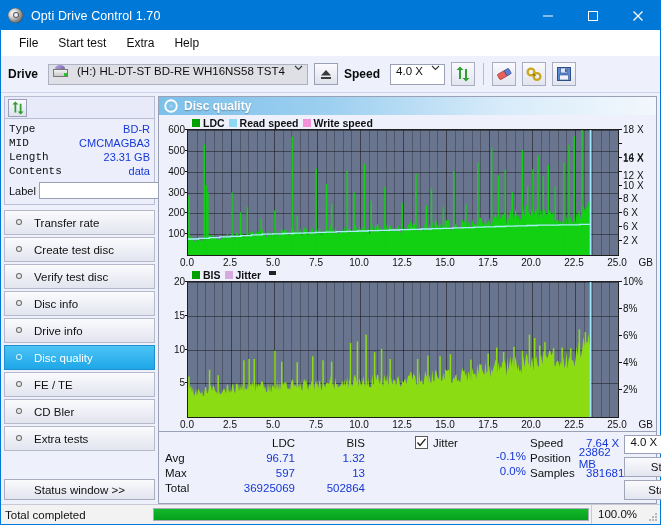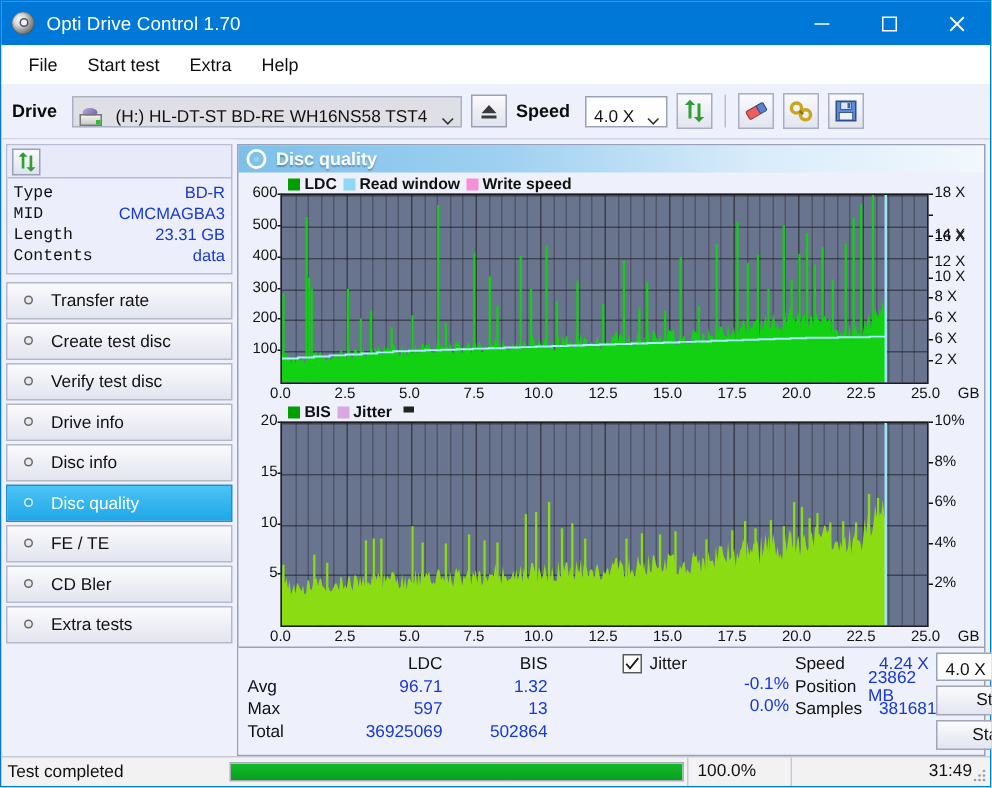--- a/index.html
+++ b/index.html
@@ -59,21 +59,21 @@
   }
   
   .toolbar{
     height:36px;background:#eef0fb;display:flex;align-items:center;
     padding:0 7px;flex:0 0 auto;gap:6px;
     border-bottom:1px solid #cfd4e8;
   }
   .tb-label{font-size:12px;font-weight:bold;color:#0b0b0b;margin-right:4px;}
   .combo{
     height:21px;background:#fff;border:1px solid #9aa0b5;
-    display:flex;align-items:flex-end;box-sizing:border-box;
+    display:flex;align-items:flex-start;box-sizing:border-box;
     font-size:11.5px;color:#111;position:relative;
   }
   .combo .cv{padding-left:5px;white-space:nowrap;overflow:hidden;}
   .combo .chev{
     margin-left:auto;width:17px;display:flex;align-items:center;justify-content:center;
     color:#333;font-size:9px;
   }
   .drive-combo{width:260px;background:#dfe0e6;border:1px solid #adb2c2;}
   .drive-icon{
     width:15px;height:12px;margin:0 4px 0 4px;flex:0 0 auto;position:relative;
@@ -372,63 +372,71 @@
             <span class="v">CMCMAGBA3</span>
           </div>
           <div class="drow">
             <span class="k">Length</span>
             <span class="v">23.31 GB</span>
           </div>
           <div class="drow">
             <span class="k">Contents</span>
             <span class="v">data</span>
           </div>
+          <div class="labelrow">
+            <span class="k">Label</span>
+            <input class="label-input" type="text" value="" style="">
+            <div class="cd-btn">
+              <div class="cd-mini"></div>
+            </div>
+          </div>
         </div>
       </div>
 
       <div class="navlist">
         <div class="navbtn">
           <span class="ic"><span class="gdisc"></span></span>
           <span>Transfer rate</span>
         </div>
         <div class="navbtn">
           <span class="ic"><span class="gdisc"></span></span>
           <span>Create test disc</span>
         </div>
         <div class="navbtn">
           <span class="ic"><span class="gdisc"></span></span>
           <span>Verify test disc</span>
         </div>
         <div class="navbtn">
           <span class="ic"><span class="gdisc"></span></span>
-          <span>Drive info</span>
+          <span>Disc info</span>
         </div>
         <div class="navbtn">
           <span class="ic"><span class="gdisc"></span></span>
-          <span>Disc info</span>
+          <span>Drive info</span>
         </div>
         <div class="navbtn active">
           <span class="ic"><span class="gdisc"></span></span>
           <span>Disc quality</span>
         </div>
         <div class="navbtn">
           <span class="ic"><span class="gdisc"></span></span>
           <span>FE / TE</span>
         </div>
         <div class="navbtn">
           <span class="ic"><span class="gdisc"></span></span>
           <span>CD Bler</span>
         </div>
         <div class="navbtn">
           <span class="ic"><span class="gdisc"></span></span>
           <span>Extra tests</span>
         </div>
       </div>
 
       <div class="sidebar-spacer"></div>
+      <div class="status-win-btn">Status window &gt;&gt;</div>
     </div>
 
     <div class="main">
       <div class="panel-head">
         <span class="ic">
           <svg width="14" height="14" viewBox="0 0 16 16">
             <circle cx="8" cy="8" r="6.6" fill="none" stroke="#fff" stroke-width="2.1"></circle>
             <circle cx="8" cy="8" r="2" fill="#9ed0f0"></circle>
           </svg>
         </span>
@@ -438,21 +446,21 @@
       <div class="charts">
 
         <div class="chartbox" style="flex:0 0 152px;">
           <div class="legend">
             <span class="lg">
               <span class="sw" style="background:#00a000"></span>
               <span>LDC</span>
             </span>
             <span class="lg">
               <span class="sw" style="background:#8fd8f5"></span>
-              <span>Read window</span>
+              <span>Read speed</span>
             </span>
             <span class="lg">
               <span class="sw" style="background:#f48fd8"></span>
               <span>Write speed</span>
             </span>
           </div>
           <div class="plotrow" style="flex:1 1 auto;min-height:0;">
             <div class="yaxis" id="ldcY">
                 <div class="tl" style="top: 104.167px;">100</div>
                 <div class="tick" style="top: 104.167px;"></div>
@@ -790,21 +798,21 @@
             </span>
             <span>Jitter</span>
           </div>
           <div class="jit-val">-0.1%</div>
           <div class="jit-val">0.0%</div>
         </div>
 
         <div class="spcol">
           <div class="sp-row">
             <span class="k">Speed</span>
-            <span class="v">4.24 X</span>
+            <span class="v">7.64 X</span>
           </div>
           <div class="sp-row">
             <span class="k">Position</span>
             <span class="v">23862 MB</span>
           </div>
           <div class="sp-row">
             <span class="k">Samples</span>
             <span class="v">381681</span>
           </div>
         </div>
@@ -815,26 +823,25 @@
 
           </div>
           <div class="actbtn">Start full</div>
           <div class="actbtn">Start part</div>
         </div>
       </div>
     </div>
   </div>
 
   <div class="statusbar">
-    <div class="sb-text">Test completed</div>
+    <div class="sb-text">Total completed</div>
     <div class="sb-progwrap">
       <div class="sb-prog" id="sbProg" style="width: 100%;"></div>
     </div>
     <div class="sb-pct">100.0%</div>
-    <div class="sb-time">31:49</div>
   </div>
   <svg class="grip" viewBox="0 0 10 10">
     <circle cx="8" cy="8" r=".9" fill="#9a9aa8"></circle>
       <circle cx="5" cy="8" r=".9" fill="#9a9aa8"></circle>
     <circle cx="8" cy="5" r=".9" fill="#9a9aa8"></circle>
       <circle cx="2" cy="8" r=".9" fill="#9a9aa8"></circle>
     <circle cx="8" cy="2" r=".9" fill="#9a9aa8"></circle>
       <circle cx="5" cy="5" r=".9" fill="#9a9aa8"></circle>
   </svg>
 </div>

